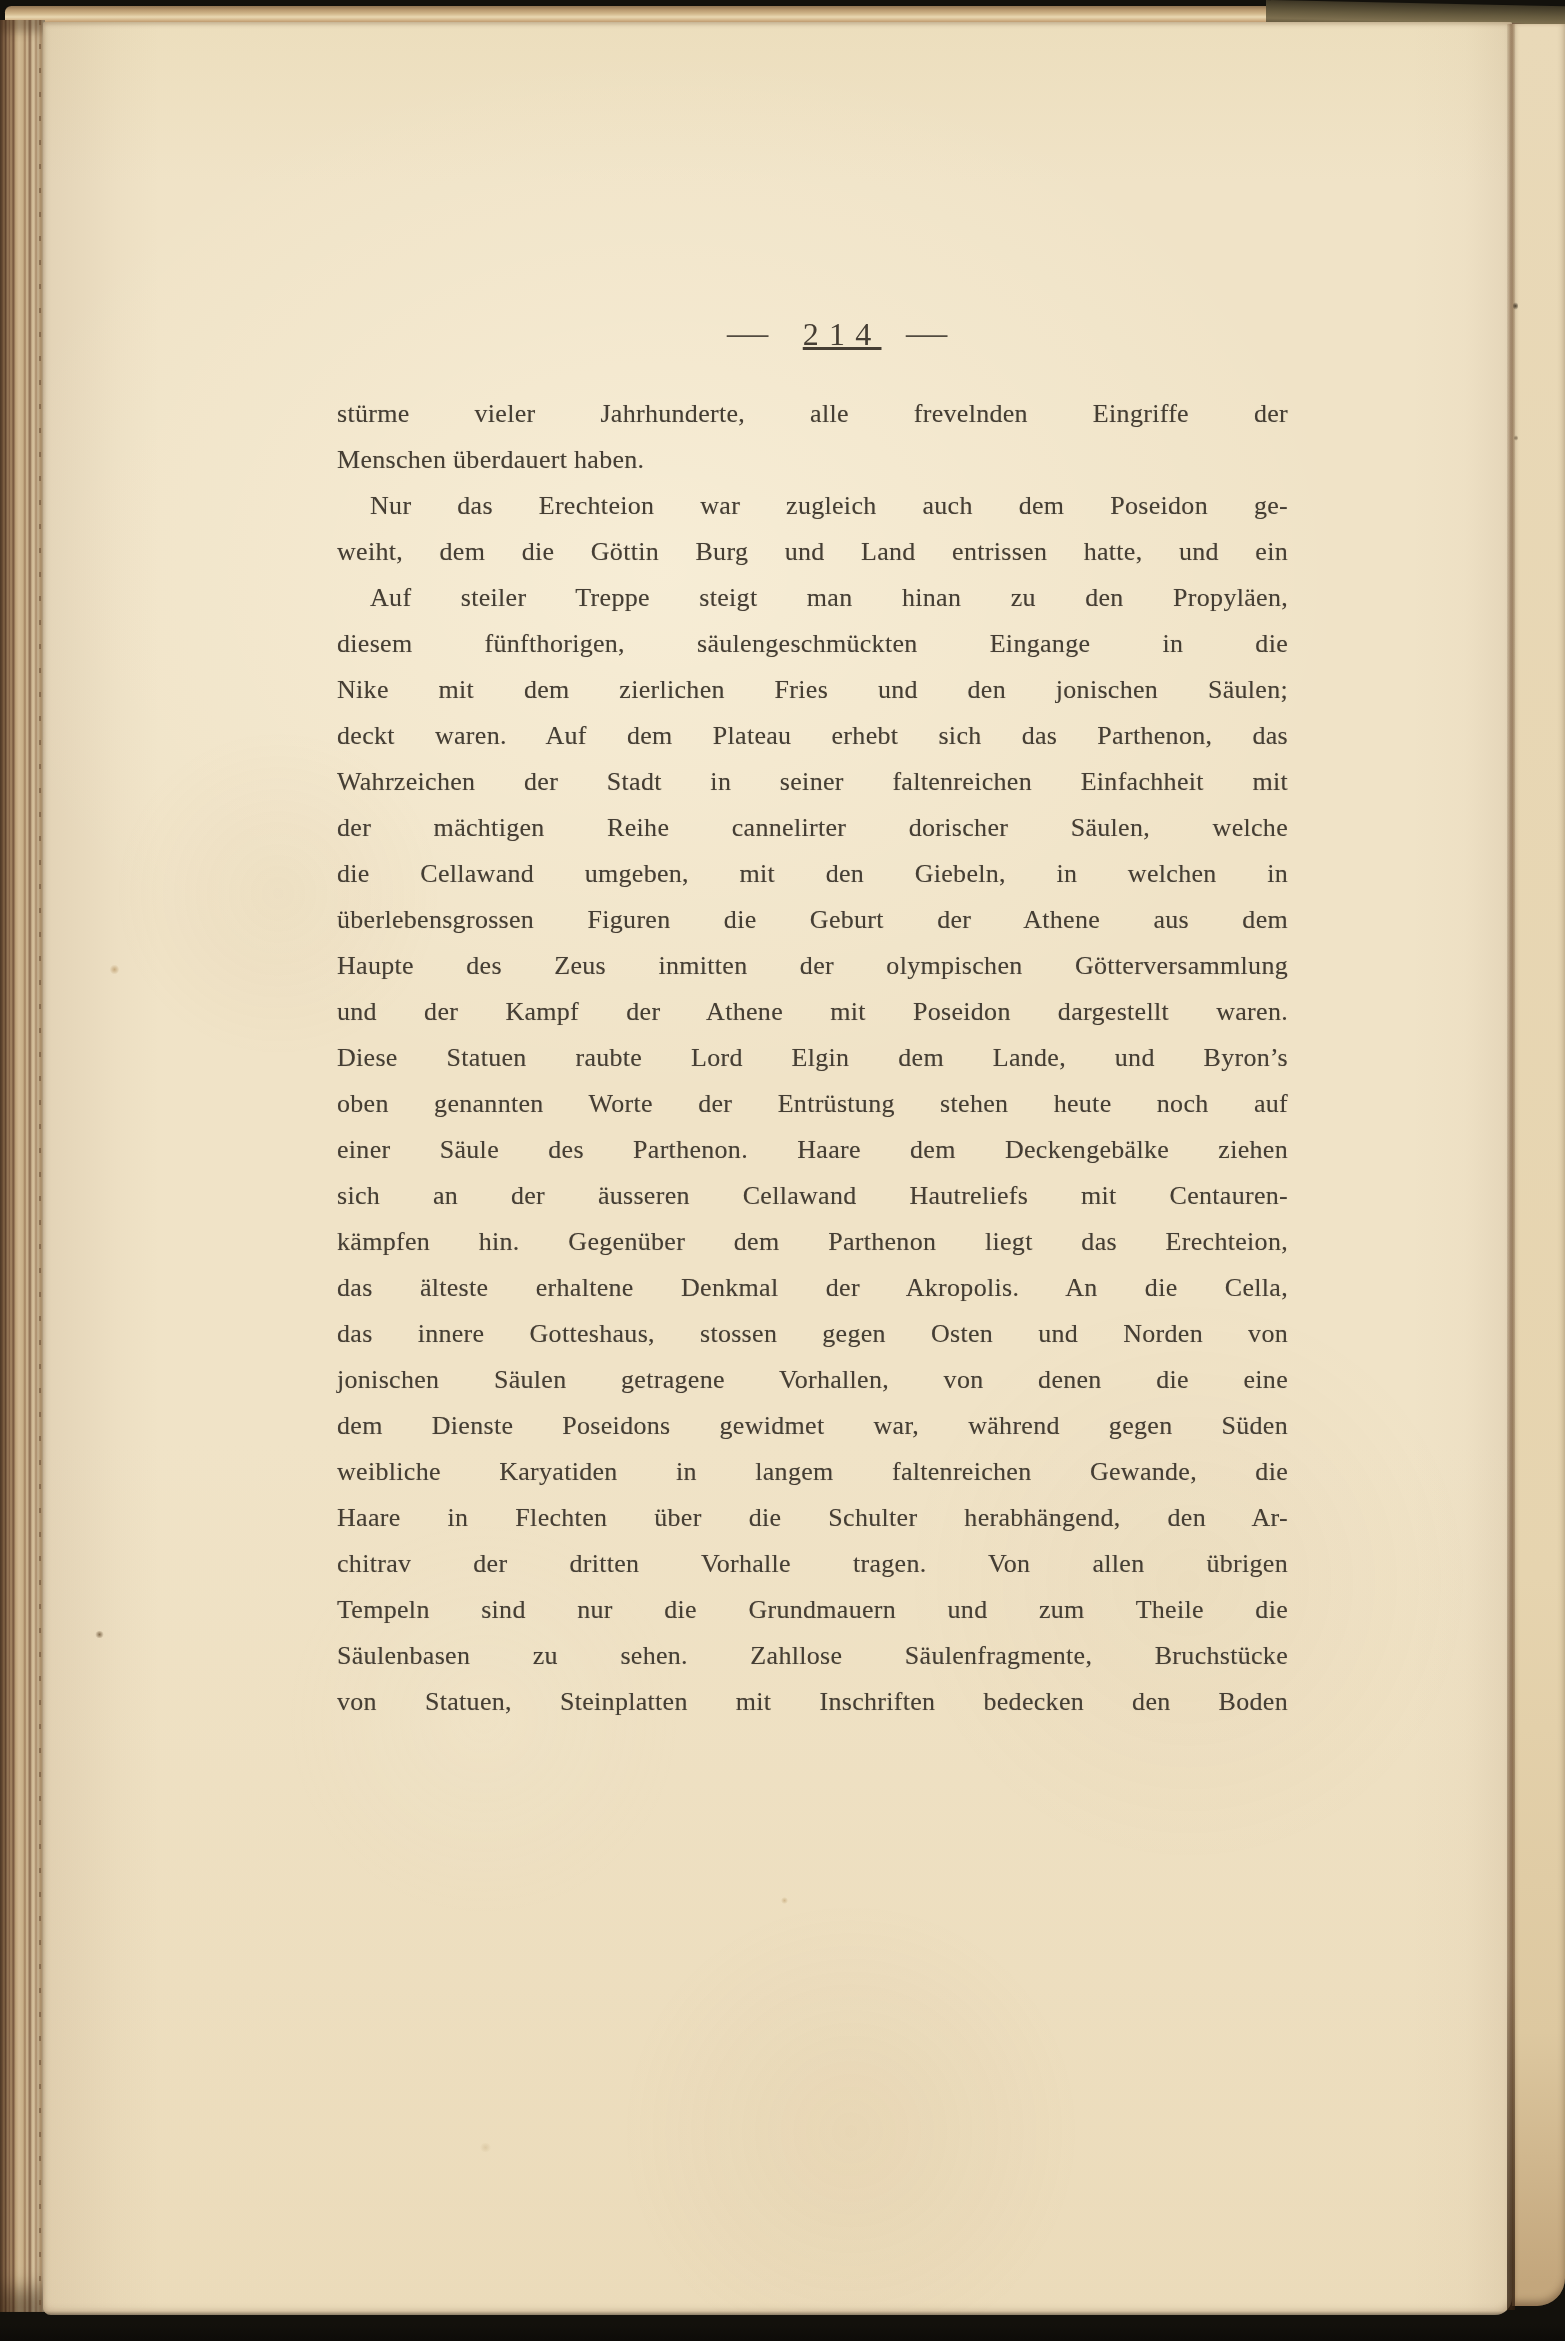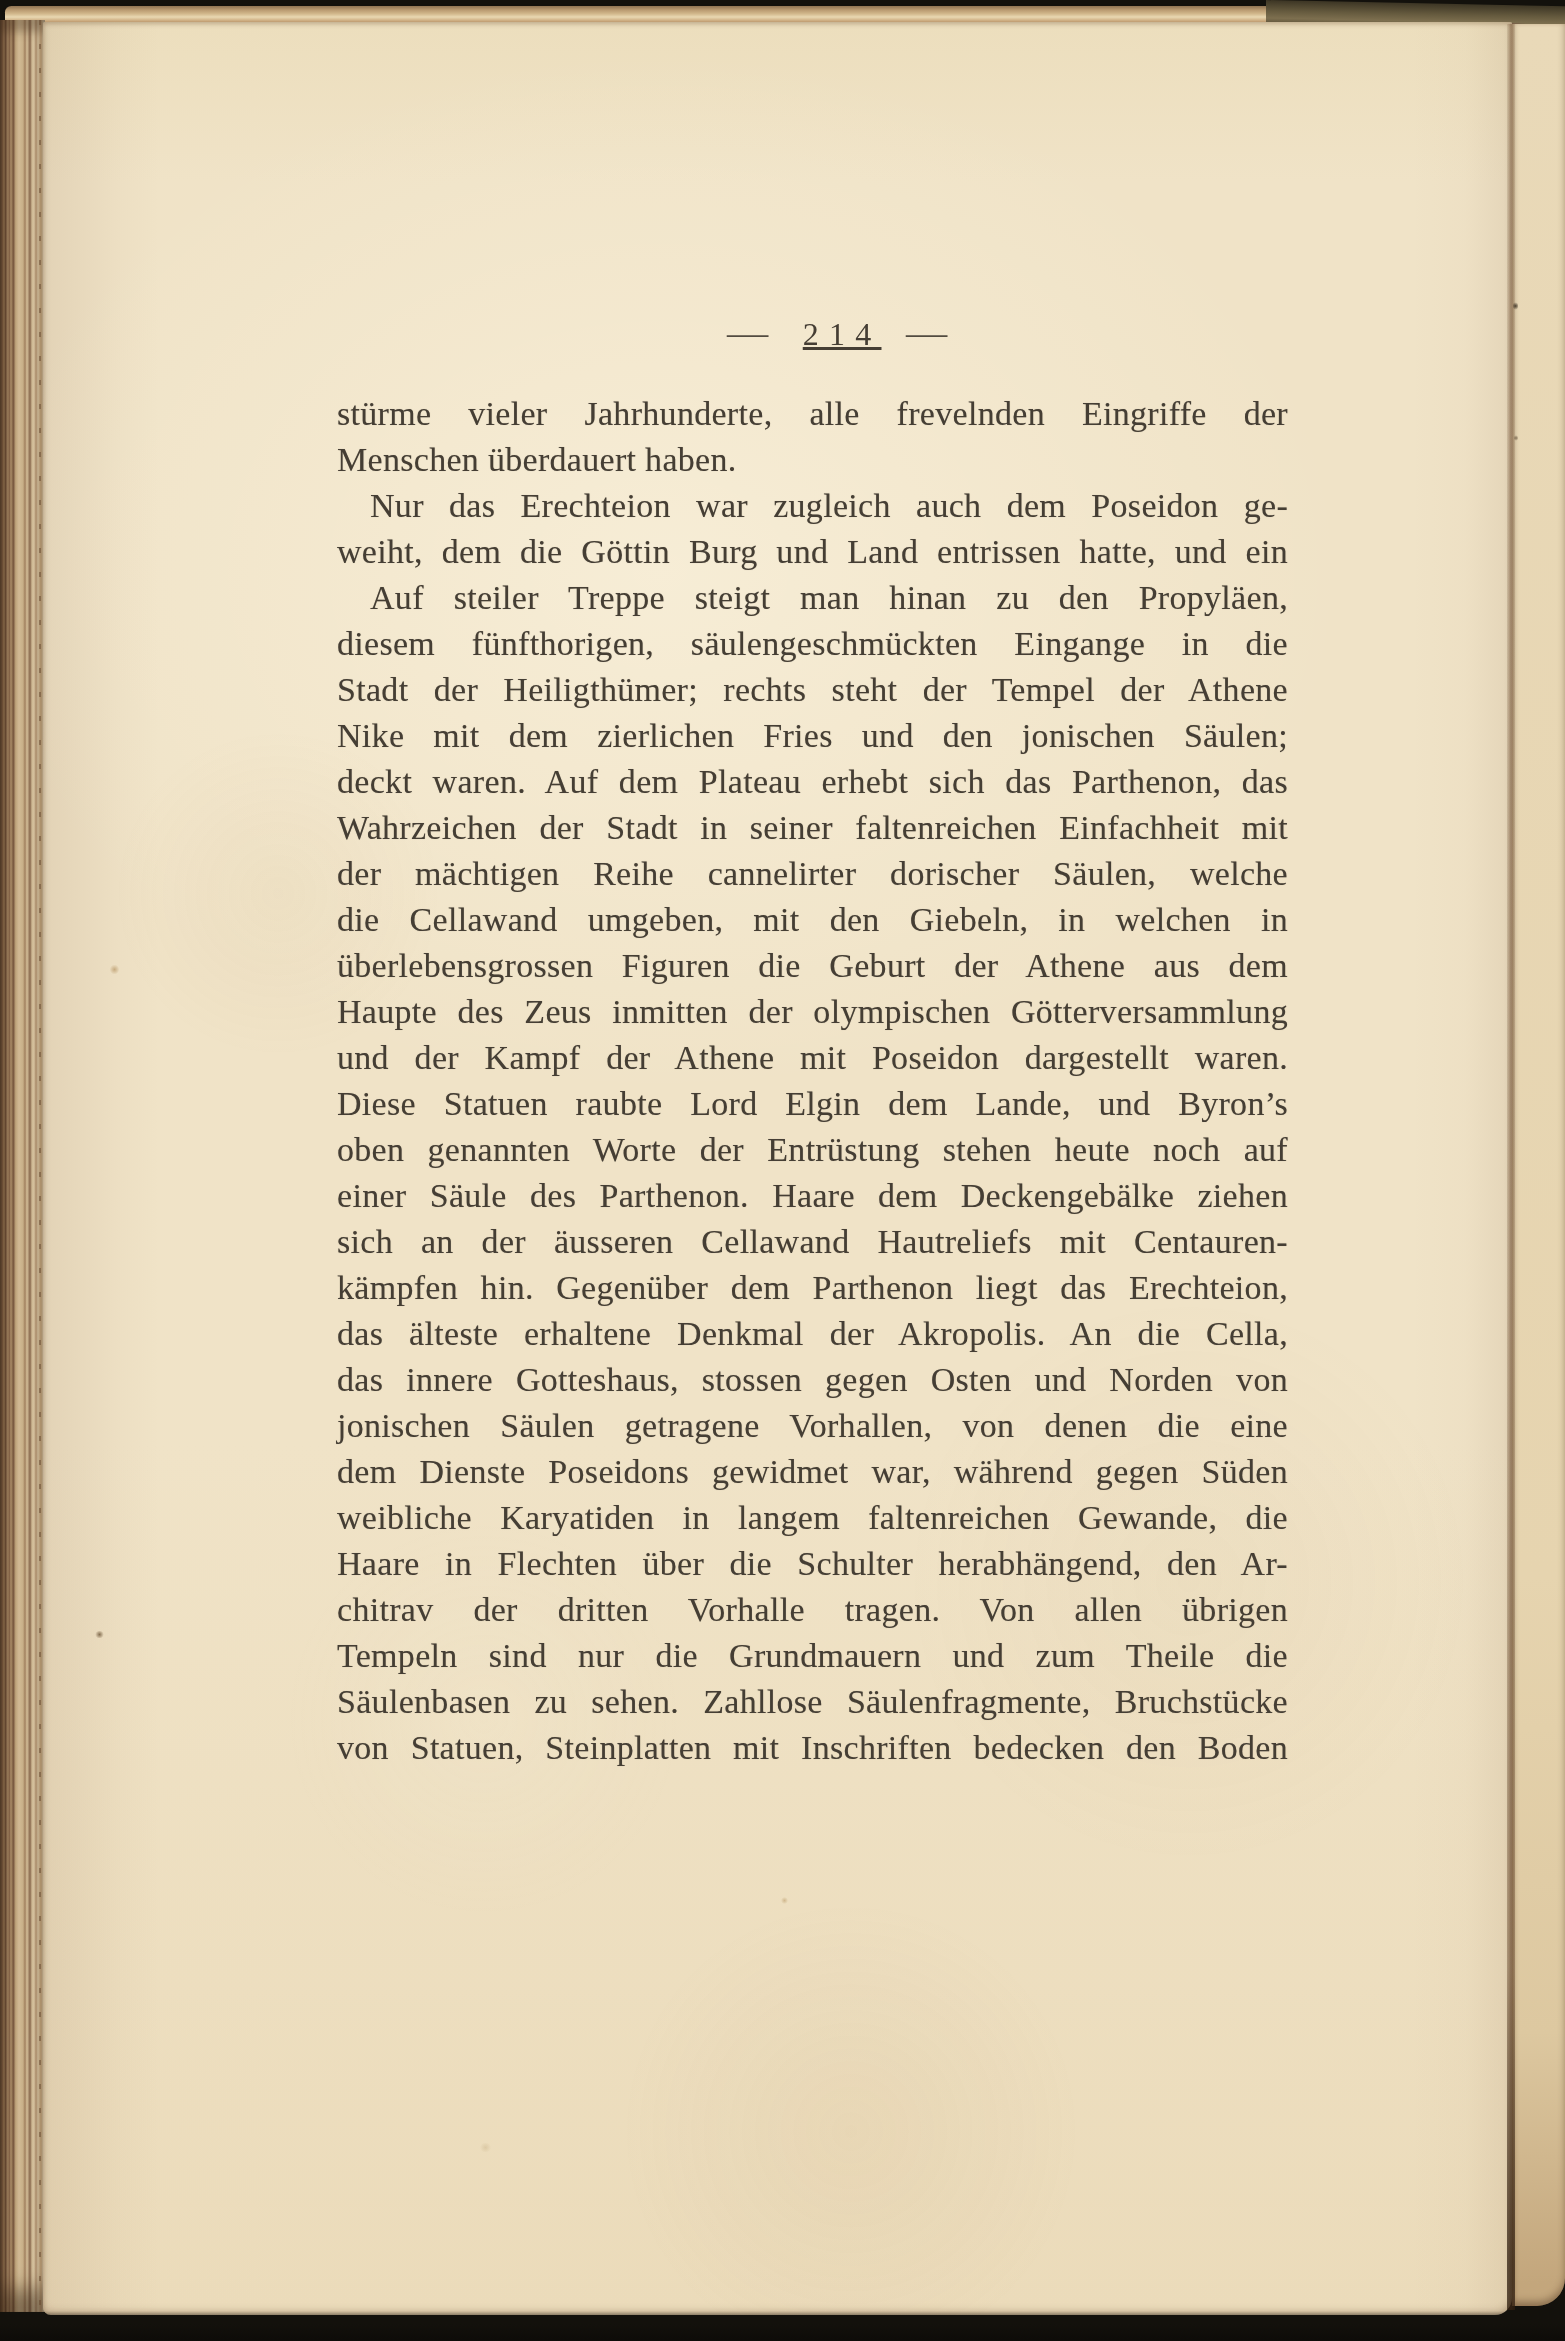--- a/index.html
+++ b/index.html
@@ -103,21 +103,21 @@
   }
   .folio .dash{font-size:33px;line-height:1;transform:scaleX(1.25);opacity:0.92;}
   .folio .num{
     font-size:32px;line-height:1;letter-spacing:0.32em;margin-right:-0.32em;
     font-feature-settings:"onum" 1;
     text-decoration:underline;
   }
 
   .body-text{
     position:absolute;left:337px;top:391px;width:951px;
-    font-size:34px;line-height:46px;color:var(--ink,#453e34);
+    font-size:26px;line-height:46px;color:var(--ink,#453e34);
     letter-spacing:0.3px;
     text-shadow:0 0 0.8px rgba(64,56,46,0.35);
   }
   .line{text-align:justify;text-align-last:justify;white-space:normal;}
   .line.para-end{text-align-last:left;}
   .line.indent{text-indent:33px;}
 </style>
 </head>
 <body>
 
@@ -148,21 +148,20 @@
       <div class="line">stürme vieler Jahrhunderte, alle frevelnden Eingriffe der</div>
       <div class="line para-end">Menschen überdauert haben.</div>
     </div>
     <div>
       <div class="line indent">Nur das Erechteion war zugleich auch dem Poseidon ge-</div>
       <div class="line">weiht, dem die Göttin Burg und Land entrissen hatte, und ein</div>
     </div>
     <div>
       <div class="line indent">Auf steiler Treppe steigt man hinan zu den Propyläen,</div>
       <div class="line">diesem fünfthorigen, säulengeschmückten Eingange in die</div>
-      <div class="line">Stadt der Heiligthümer; rechts steht der Tempel der Athene</div>
       <div class="line">Nike mit dem zierlichen Fries und den jonischen Säulen;</div>
       <div class="line">deckt waren. Auf dem Plateau erhebt sich das Parthenon, das</div>
       <div class="line">Wahrzeichen der Stadt in seiner faltenreichen Einfachheit mit</div>
       <div class="line">der mächtigen Reihe cannelirter dorischer Säulen, welche</div>
       <div class="line">die Cellawand umgeben, mit den Giebeln, in welchen in</div>
       <div class="line">überlebensgrossen Figuren die Geburt der Athene aus dem</div>
       <div class="line">Haupte des Zeus inmitten der olympischen Götterversammlung</div>
       <div class="line">und der Kampf der Athene mit Poseidon dargestellt waren.</div>
       <div class="line">Diese Statuen raubte Lord Elgin dem Lande, und Byron’s</div>
       <div class="line">oben genannten Worte der Entrüstung stehen heute noch auf</div>

